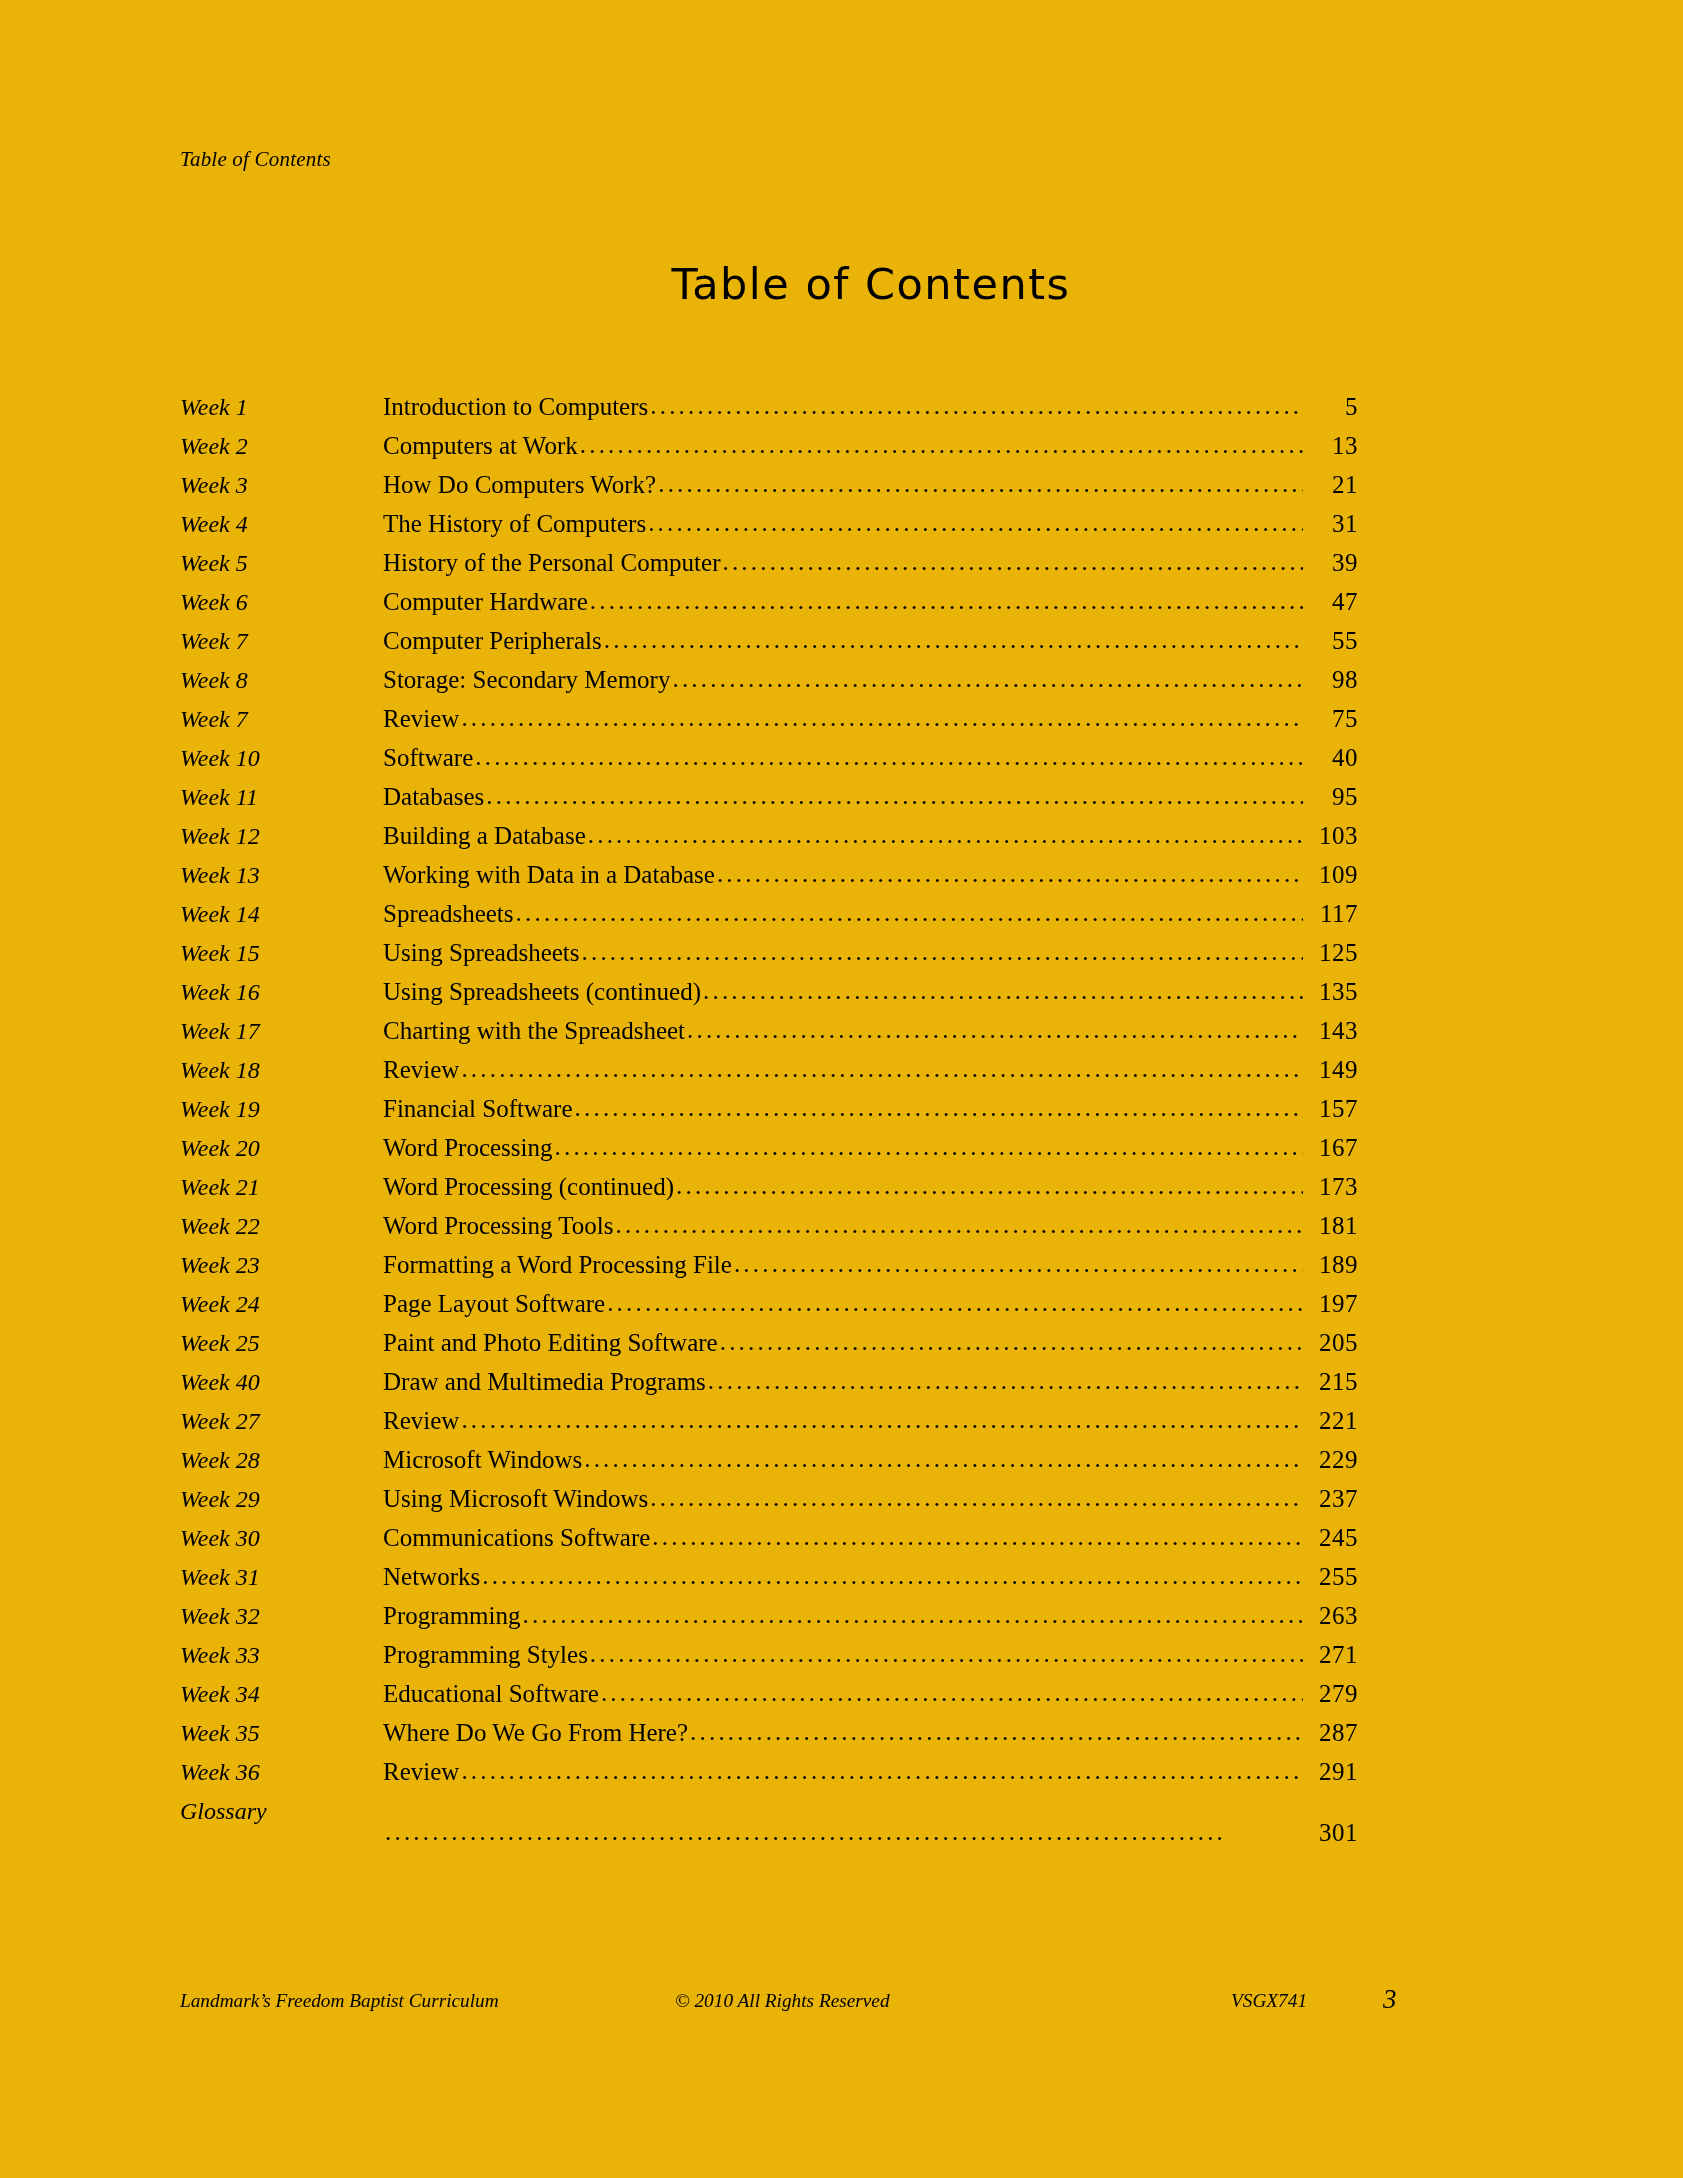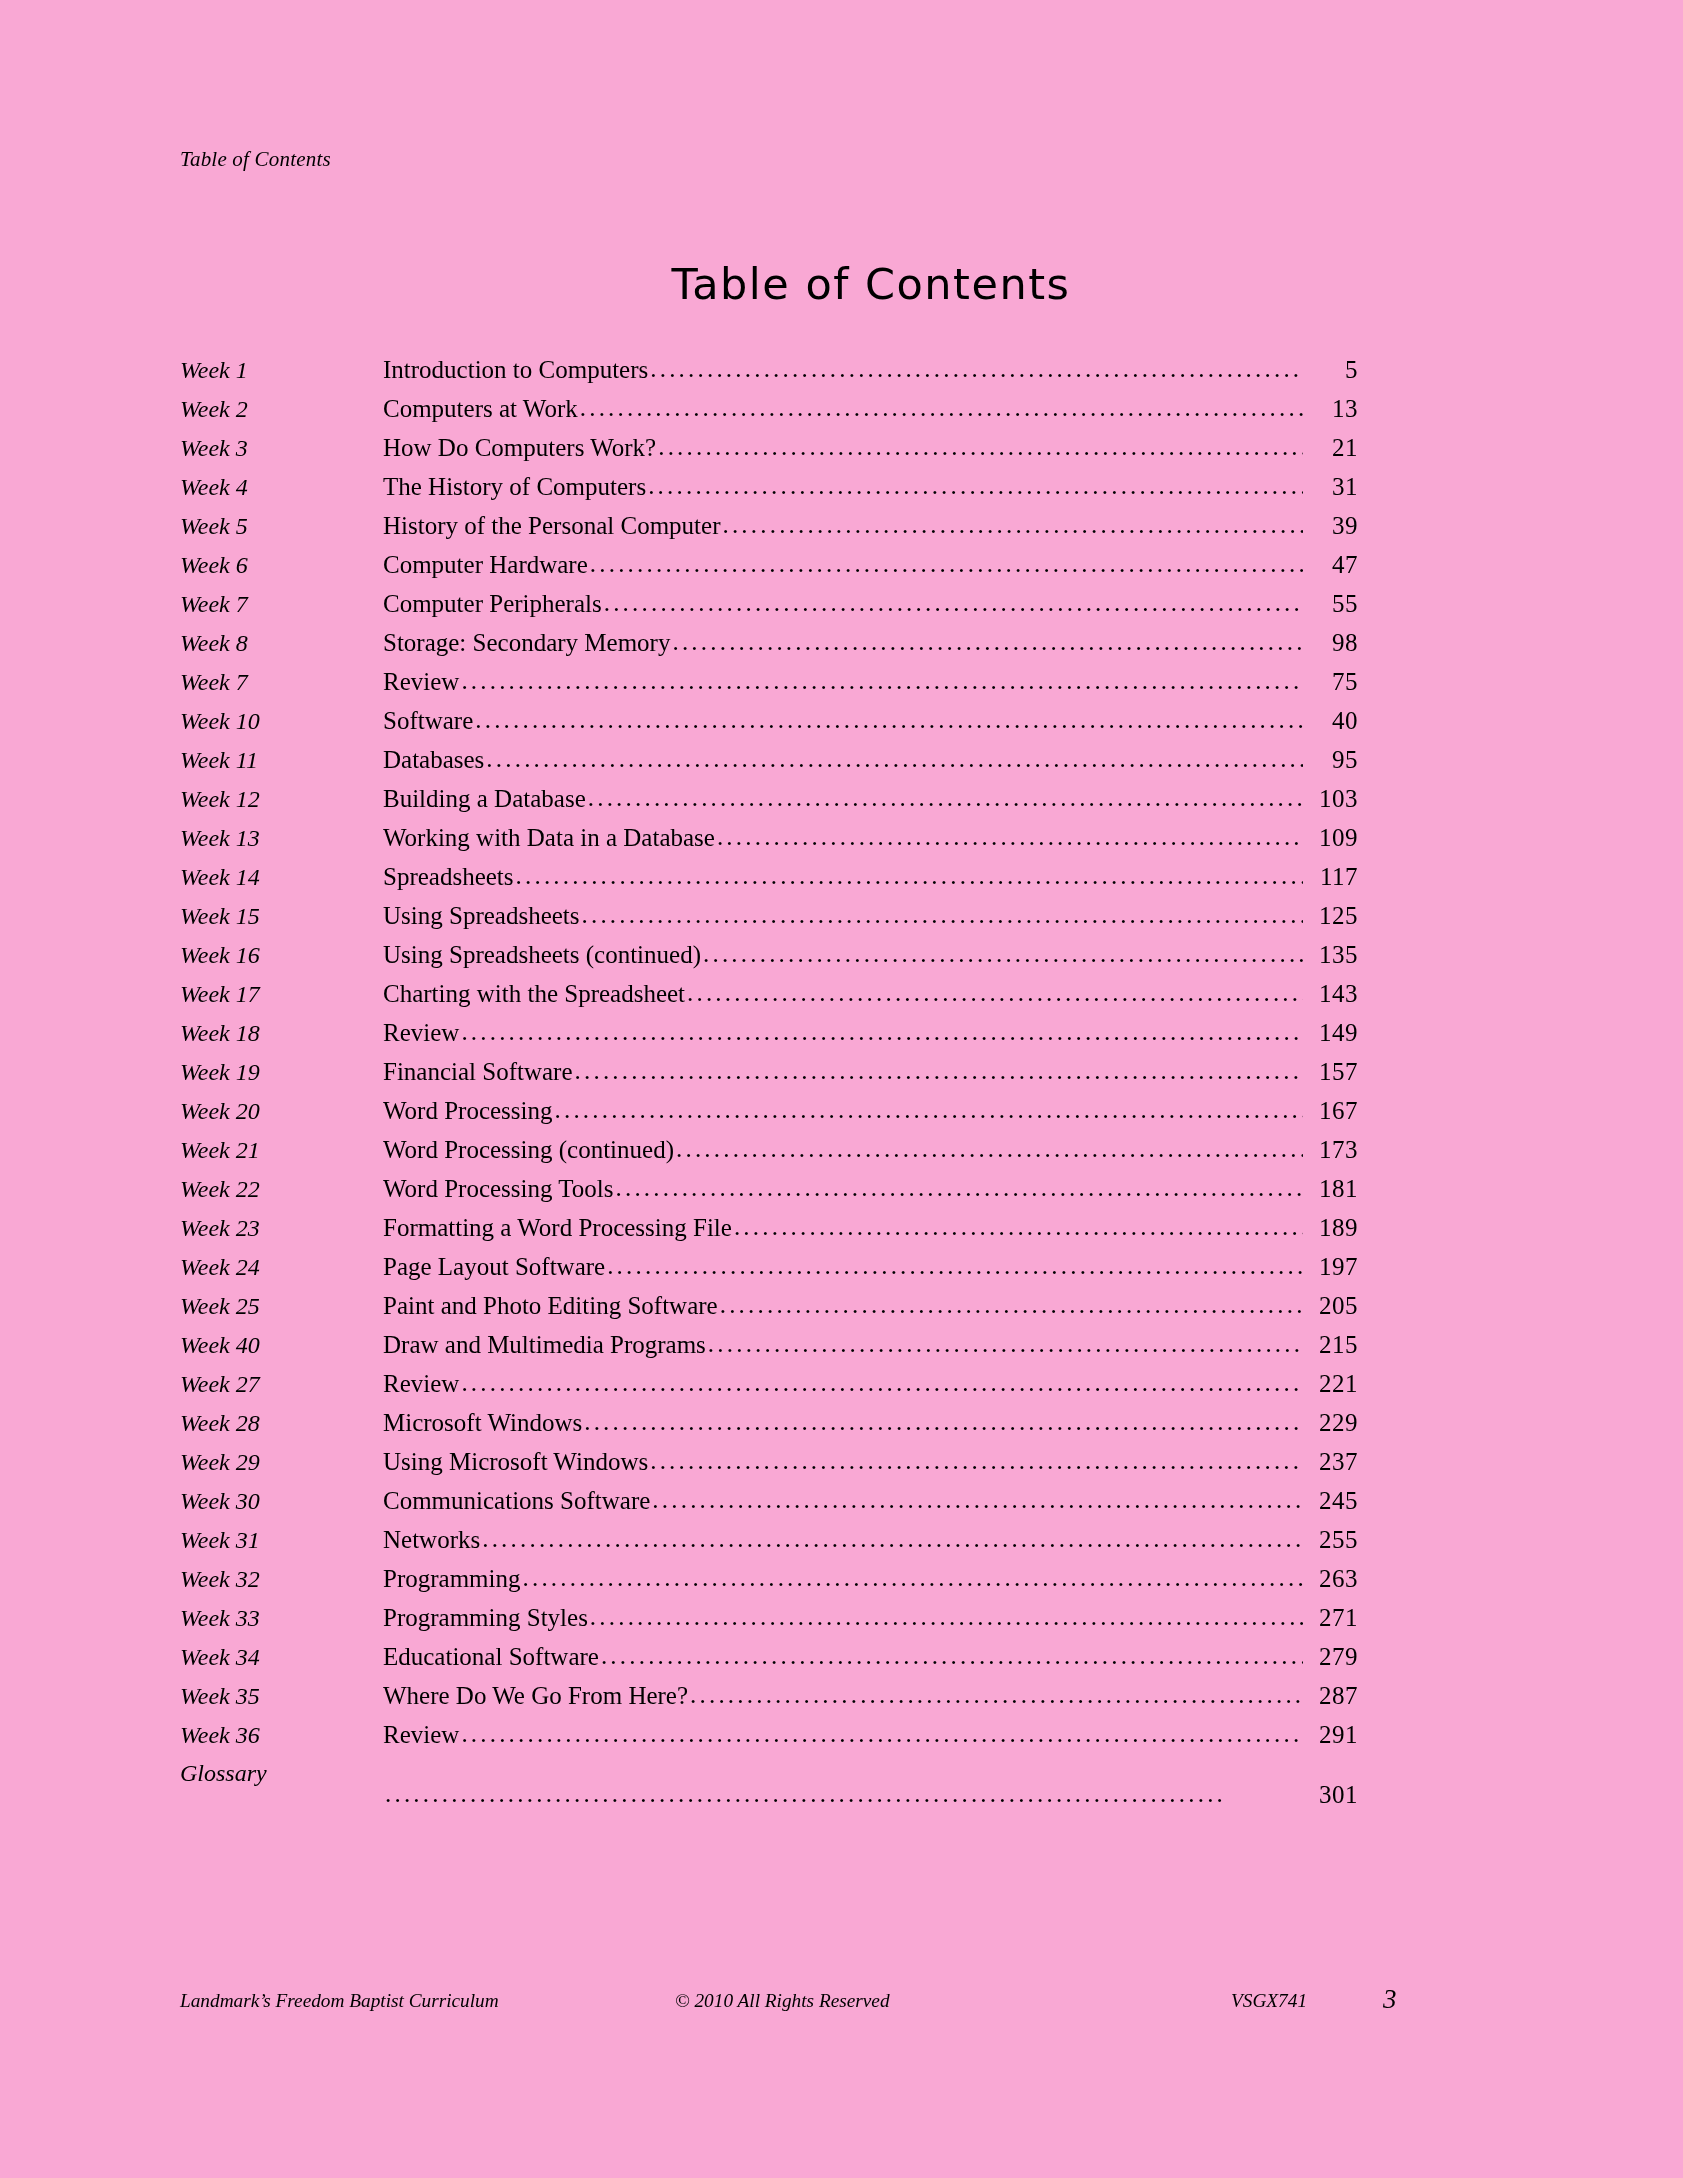--- a/index.html
+++ b/index.html
@@ -13,21 +13,21 @@
     font-family: "Liberation Serif", serif;
     color: #000000;
     position: relative;
   }
   .page {
     position: absolute;
     left: 0;
     top: 0;
     width: 1683px;
     height: 2178px;
-    background: #f9a8d4;
+    background: #eab308;
   }
   .running-head {
     position: absolute;
     left: 180px;
     top: 147px;
     font-style: italic;
     font-size: 21px;
     letter-spacing: 0.2px;
   }
   .page-title {
@@ -52,20 +52,21 @@
     display: flex;
     align-items: baseline;
     height: 39px;
     font-size: 25px;
   }
   .toc-week {
     width: 203px;
     flex: 0 0 203px;
     font-style: italic;
     font-size: 24px;
+    margin-top: 38px;
   }
   .toc-entry {
     flex: 1 1 auto;
     display: flex;
     align-items: flex-start;
     white-space: nowrap;
     overflow: hidden;
   }
   .toc-label {
     flex: 0 0 auto;

